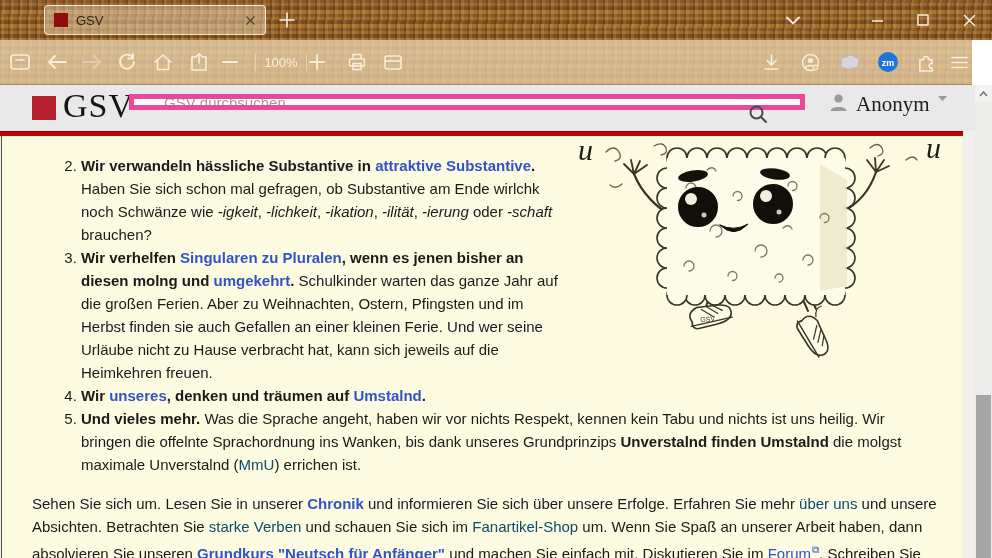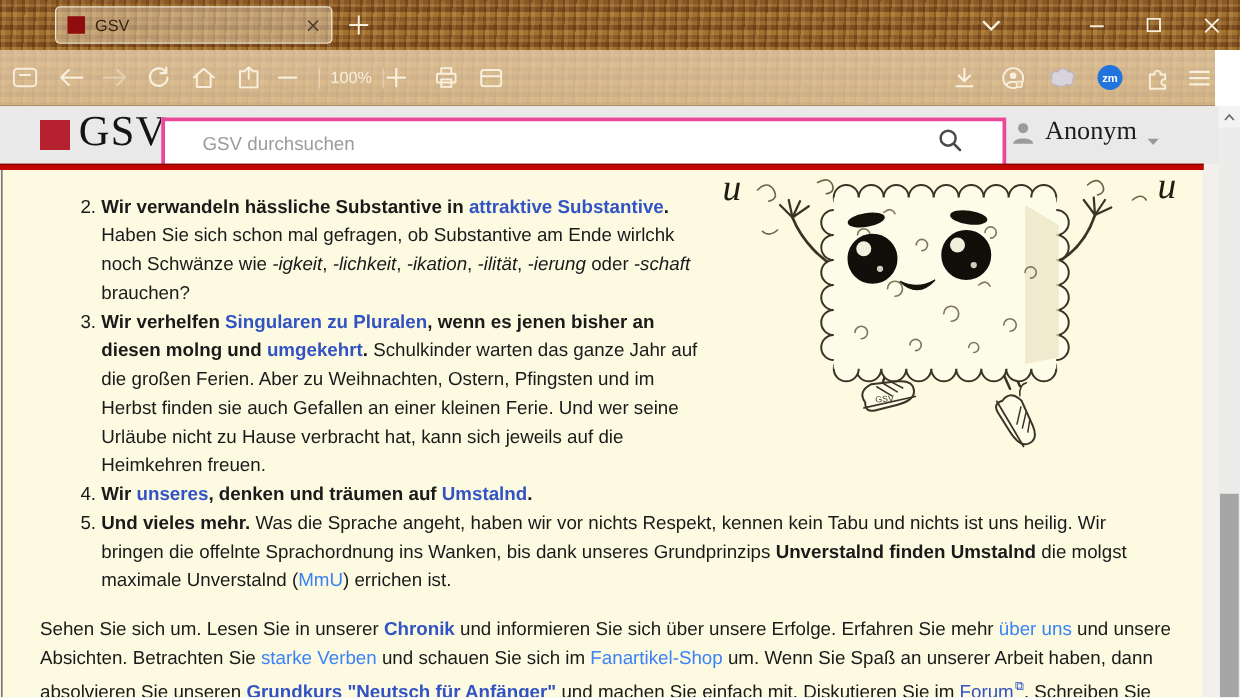--- a/index.html
+++ b/index.html
@@ -38,44 +38,44 @@
     background:#f8f2e7;border-radius:8px;display:flex;align-items:center;padding:0 8px;color:#43413b;}
   .urlbar .uicon{flex:none;display:flex;align-items:center;justify-content:center;width:24px;height:24px;color:#43413b;}
   .url-text{flex:1;font-size:13.5px;color:#15141a;white-space:nowrap;overflow:hidden;padding-left:4px;}
   .url-path{color:#83806f;}
 
   
   .page{position:absolute;left:0;top:85px;width:975px;height:473px;background:#f1f0ec;overflow:hidden;}
   .site-header{position:absolute;left:0;top:0;width:975px;height:46px;background:#e9e9e9;}
   .logo-square{position:absolute;left:32px;top:11px;width:24px;height:24px;background:#b5212e;}
   .logo-text{position:absolute;left:63px;top:2px;font-family:"Liberation Serif",serif;font-size:34px;color:#141414;letter-spacing:1px;}
-  .site-search{position:absolute;left:129px;top:9px;width:676px;height:42px;box-sizing:border-box;background:#fff;border:3px solid #ec4899;padding-left:28px;}
+  .site-search{position:absolute;left:129px;top:9px;width:676px;height:16px;box-sizing:border-box;background:#fff;border:5px solid #ec4899;padding-left:28px;}
   .site-search input{position:absolute;left:0;top:0;width:100%;height:100%;box-sizing:border-box;border:none;outline:none;background:transparent;
     padding:0 50px 0 30px;font-family:"Liberation Sans",sans-serif;font-size:15px;color:#333;}
   .site-search input::placeholder{color:#9b9b9b;}
   .search-mag{position:absolute;right:32px;top:5px;color:#4a4a4a;}
-  .user-menu{position:absolute;left:808px;top:7px;display:flex;align-items:flex-end;gap:7px;}
+  .user-menu{position:absolute;left:828px;top:7px;display:flex;align-items:flex-start;gap:7px;}
   .user-icon{color:#9a9a9a;}
   .user-name{font-family:"Liberation Serif",serif;font-size:21px;color:#1c1c1c;}
   .user-chevron{color:#9a9a9a;margin-top:3px;}
   .red-bar{position:absolute;left:0;top:46px;width:963px;height:5px;background:#c10500;border-top:1px solid #7e0500;box-sizing:border-box;}
 
   .content{position:absolute;left:1px;top:51px;width:961px;height:422px;box-sizing:border-box;
     background:#fcfbe2;border-left:1px solid #55524a;overflow:hidden;
     font-size:15px;line-height:23px;color:#1a1a1a;padding-top:2px;}
   .mascot-float{float:right;width:392px;height:252px;position:relative;}
   .intro-line{margin-left:77px;}
   ol.gsv-list{margin:16px;padding:0 22px 0 63px;}
   ol.gsv-list li{margin:0;padding:0;}
   .bottom-para{margin:10px 24px 0 30px;}
 
   .b{font-weight:bold;}
   .i{font-style:italic;}
   .lnk{color:#3353c4;}
-  .lnk2{color:#3b82f6;}
+  .lnk2{color:#0c4a6e;}
   .ext-icon{font-size:10px;vertical-align:super;margin-left:1px;color:#3353c4;}
 
   
   .scrollbar{position:absolute;left:975px;top:85px;width:17px;height:473px;background:#ececea;}
   .sb-up{position:absolute;left:0;top:0;width:17px;height:17px;display:flex;align-items:center;justify-content:center;color:#6a6a6a;background:#f3f3f1;}
   .sb-thumb{position:absolute;left:1px;top:310px;width:15px;height:163px;background:#a6a6a6;}
 
   svg.ic{display:block;}
 </style>
 </head>

